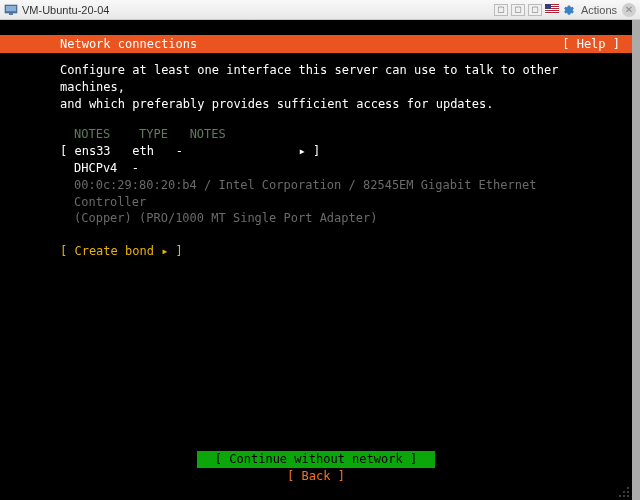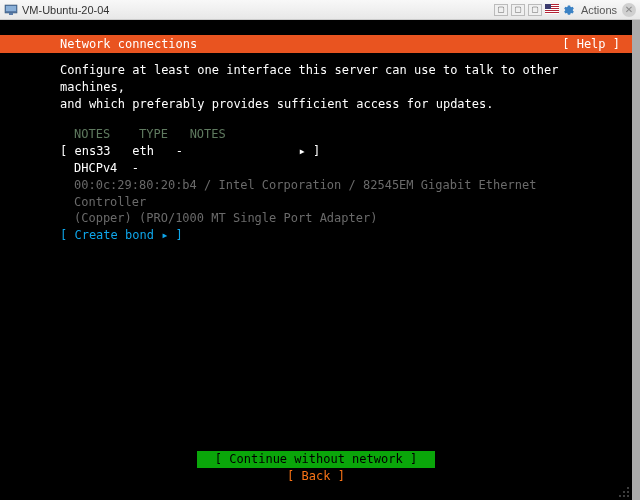--- a/index.html
+++ b/index.html
@@ -120,22 +120,22 @@
     }
     .dhcp-row {
       color: #fff;
       margin-left: 14px;
     }
     .hw-info {
       color: #6a6a6a;
       margin-left: 14px;
     }
     .create-bond {
-      color: #0ea5e9;
-      margin-top: 0;
+      color: #eab308;
+      margin-top: 16px;
     }
     .bottom-actions {
       position: absolute;
       bottom: 15px;
       left: 0;
       right: 0;
       display: flex;
       flex-direction: column;
       align-items: center;
       gap: 0;

